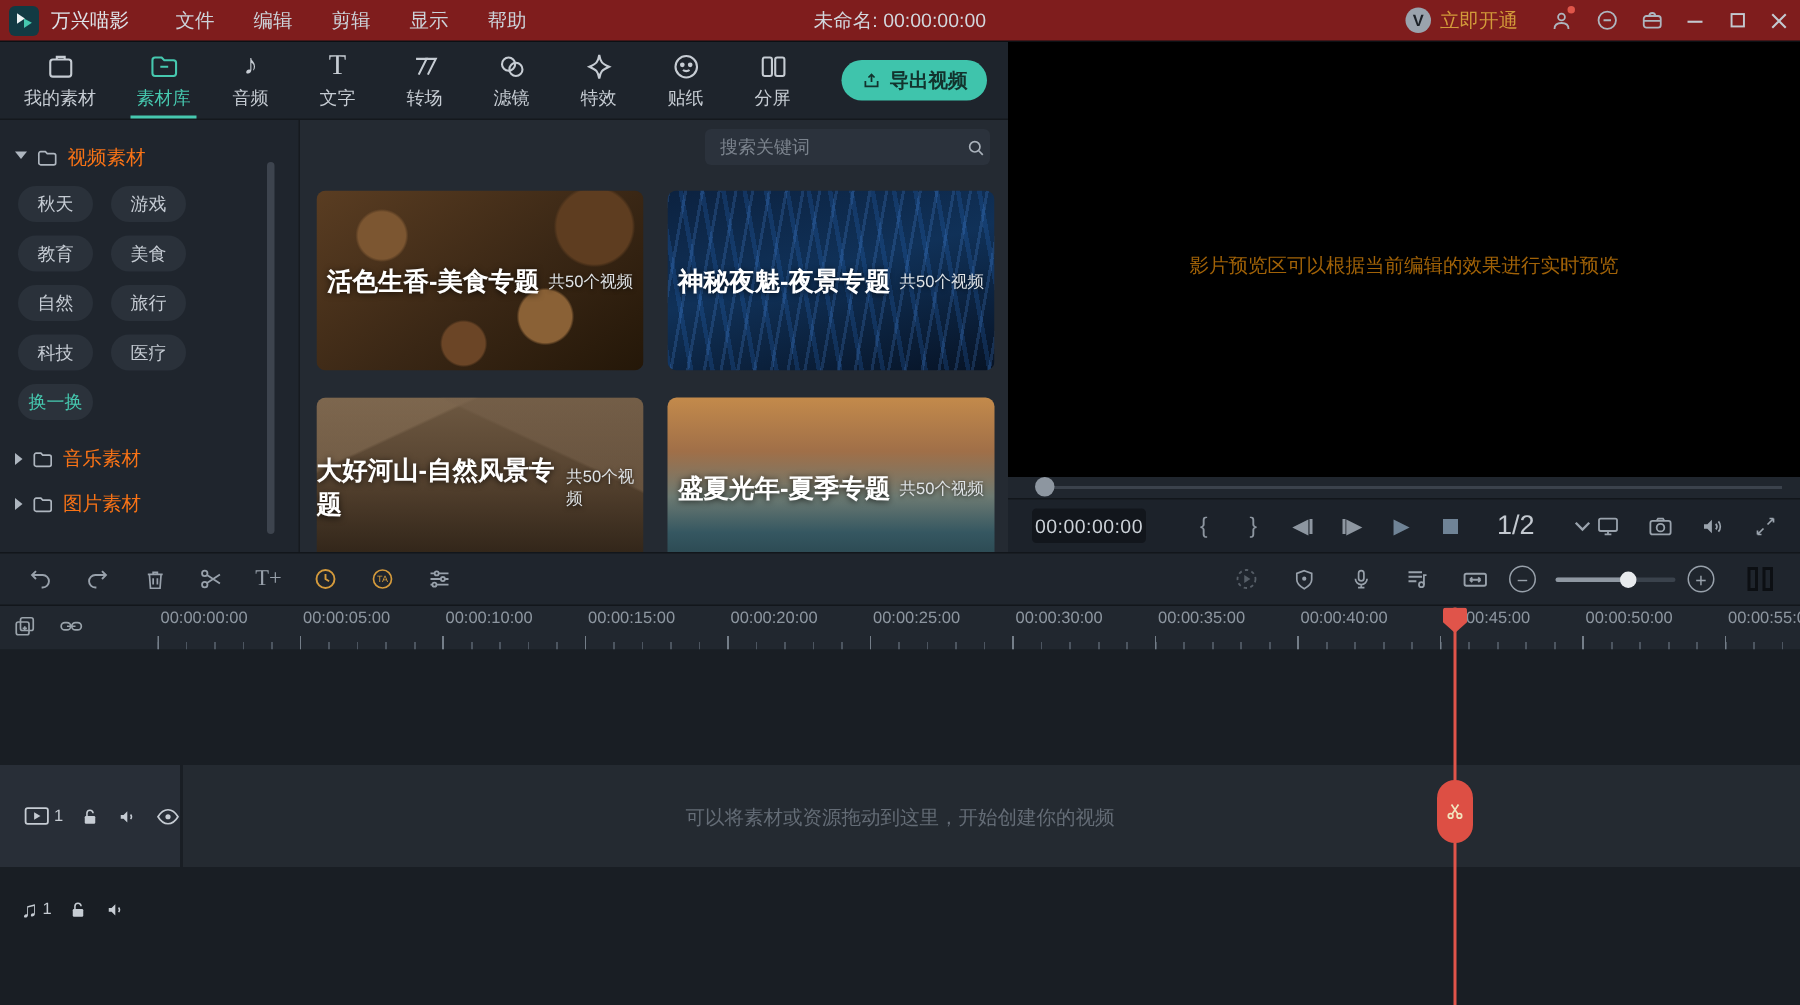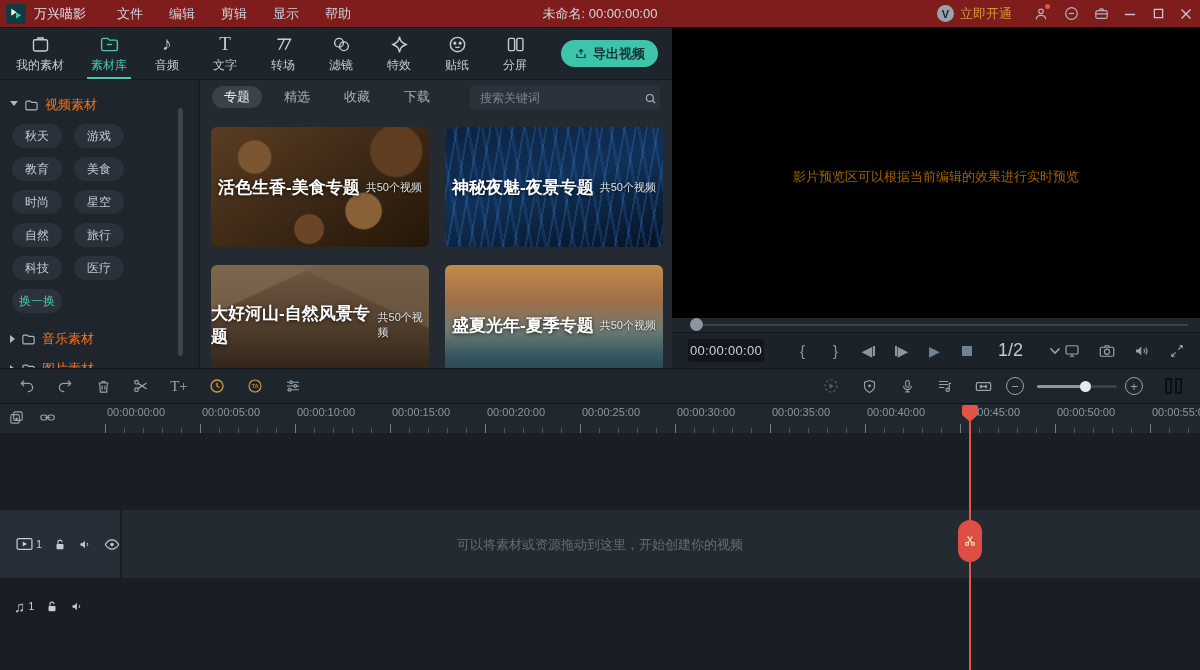--- a/index.html
+++ b/index.html
@@ -305,24 +305,20 @@
         <div class="tags">
           <div class="tag-row">
             <span class="tag">秋天</span>
             <span class="tag">游戏</span>
           </div>
           <div class="tag-row">
             <span class="tag">教育</span>
             <span class="tag">美食</span>
           </div>
           <div class="tag-row">
-            <span class="tag">时尚</span>
-            <span class="tag">星空</span>
-          </div>
-          <div class="tag-row">
             <span class="tag">自然</span>
             <span class="tag">旅行</span>
           </div>
           <div class="tag-row">
             <span class="tag">科技</span>
             <span class="tag">医疗</span>
           </div>
           <div class="tag-row">
             <span class="tag refresh">换一换</span>
           </div>
@@ -338,26 +334,20 @@
           <span class="tri"></span>
           <svg width="15" height="15" viewBox="0 0 24 24" fill="none" stroke="#aeb6bf" stroke-width="1.8">
               <path d="M3 7a2 2 0 012-2h5l2 2h7a2 2 0 012 2v8a2 2 0 01-2 2H5a2 2 0 01-2-2z"></path>
             </svg>
           <span>图片素材</span>
         </div>
         <div class="side-scroll"></div>
       </div>
 
       <div class="content">
-        <div class="tabs">
-          <span class="tab active">专题</span>
-          <span class="tab">精选</span>
-          <span class="tab">收藏</span>
-          <span class="tab">下载</span>
-        </div>
         <div class="search-box">
           <input placeholder="搜索关键词" style="">
           <span class="search-ico">
             <svg width="15" height="15" viewBox="0 0 24 24" fill="none" stroke="currentColor" stroke-width="1.8">
                 <circle cx="11" cy="11" r="5.5"></circle>
                 <path d="M15.2 15.2L19.5 19.5"></path>
               </svg>
           </span>
         </div>
         <div class="cards">

